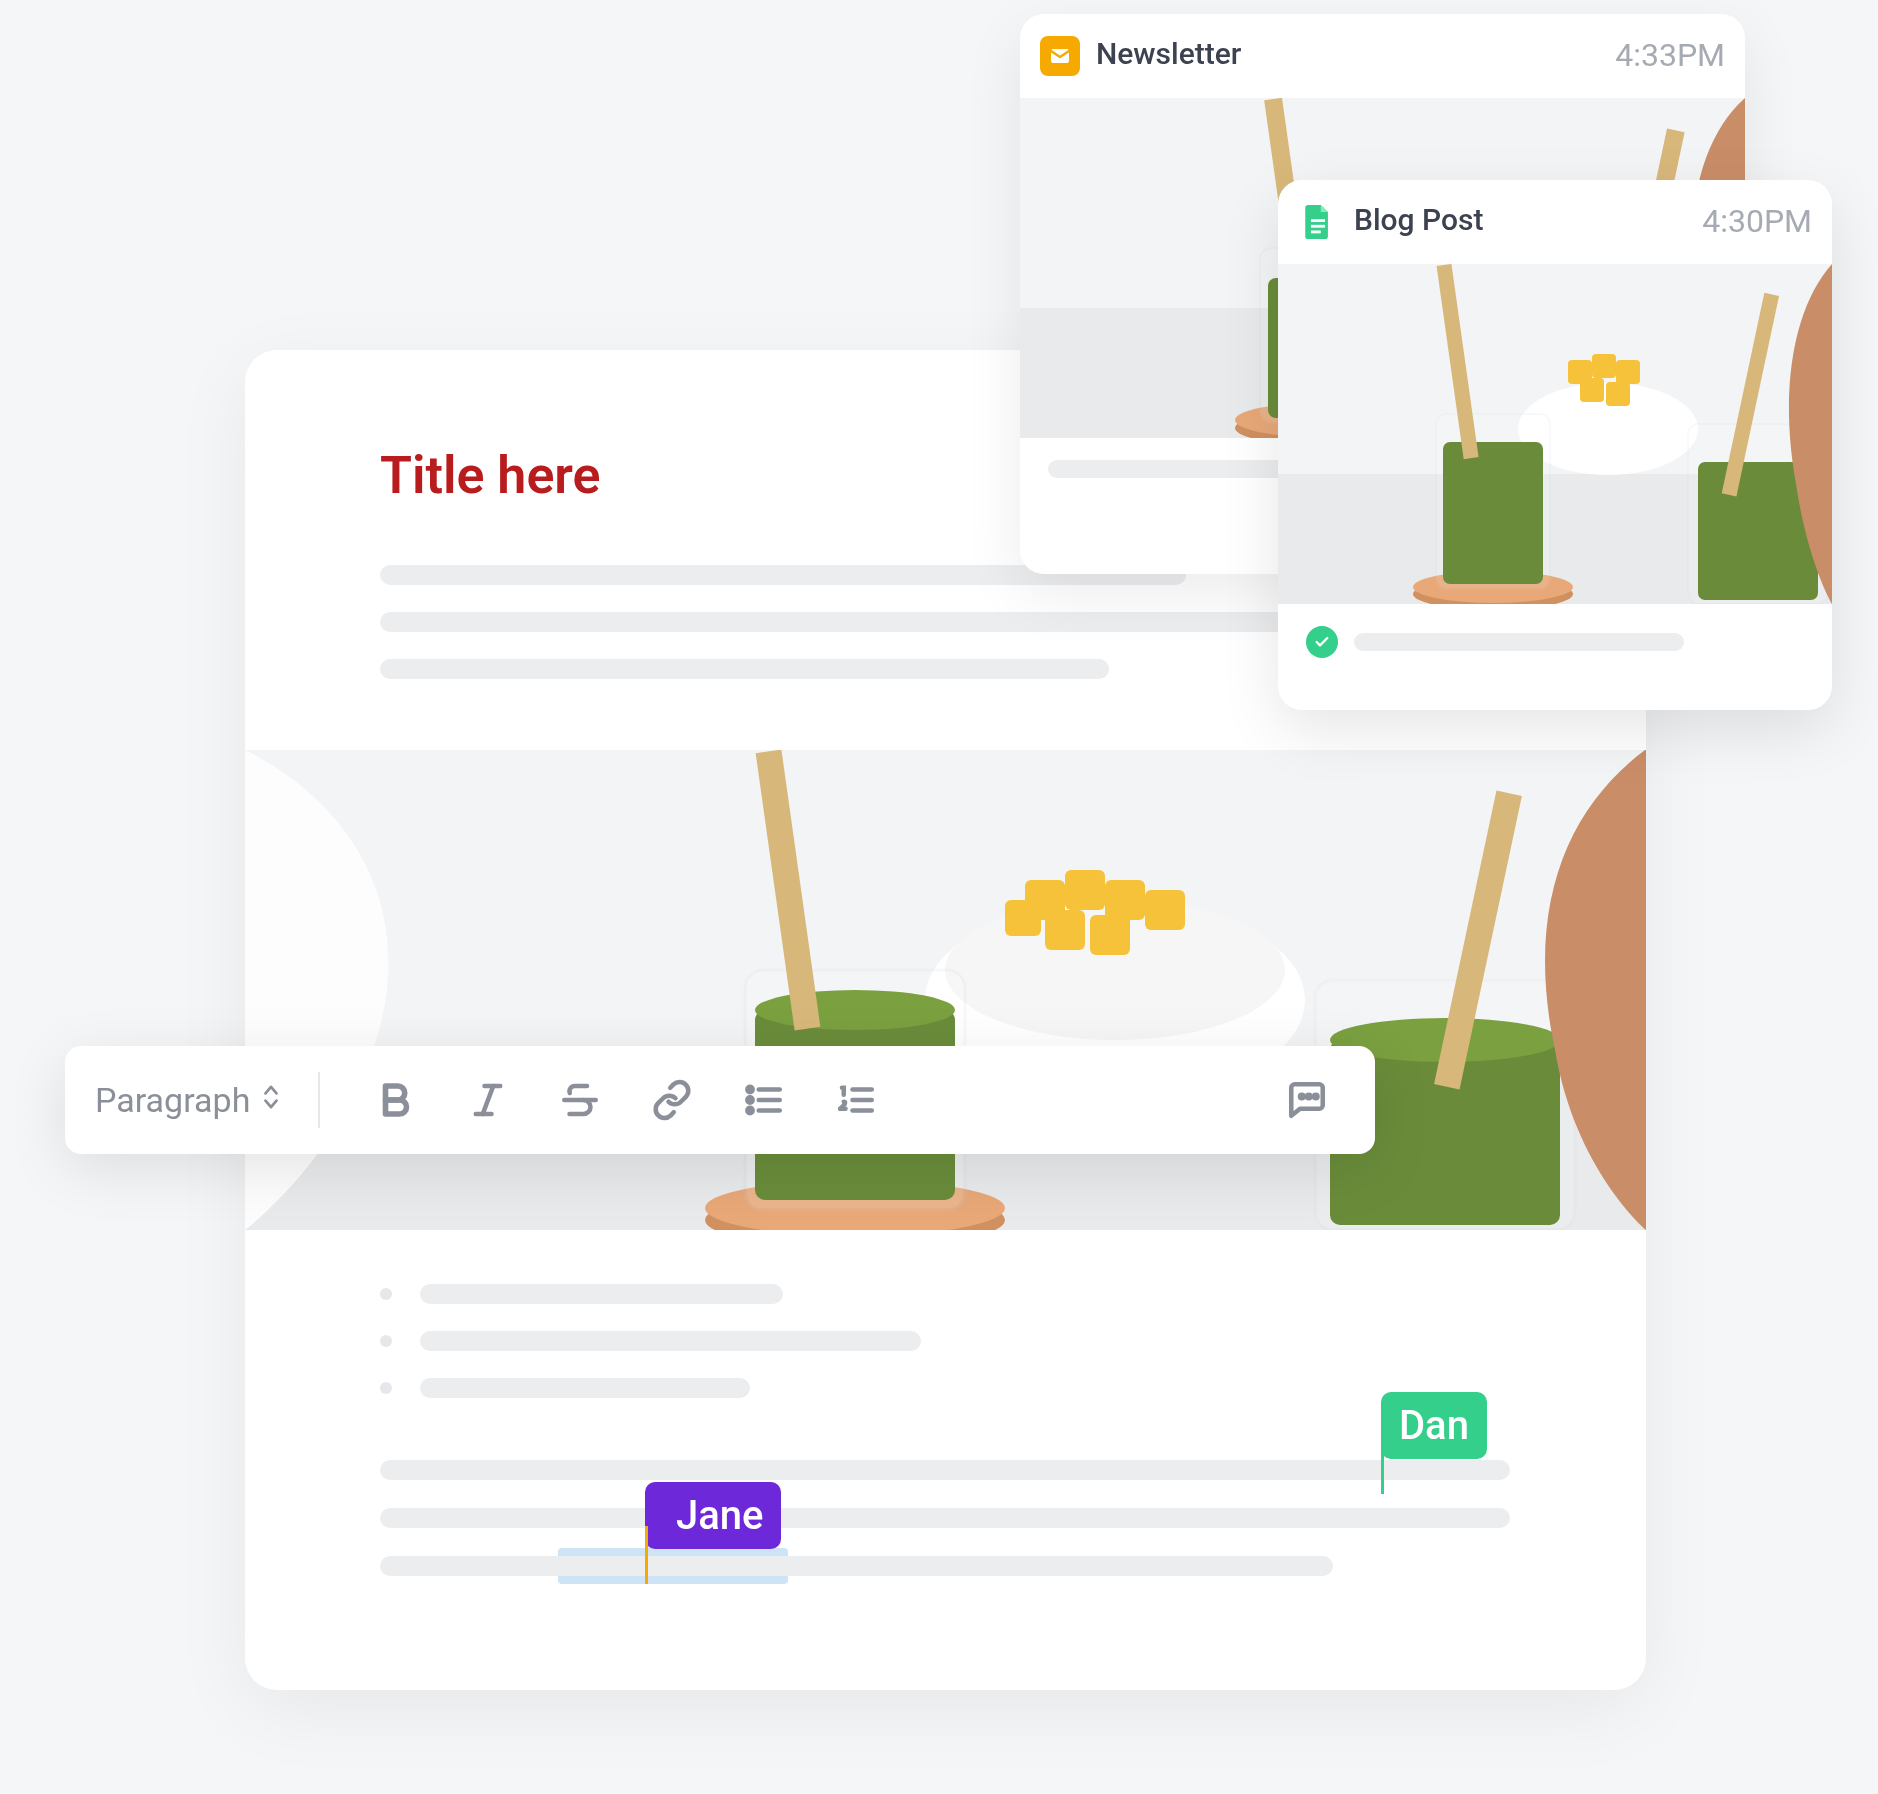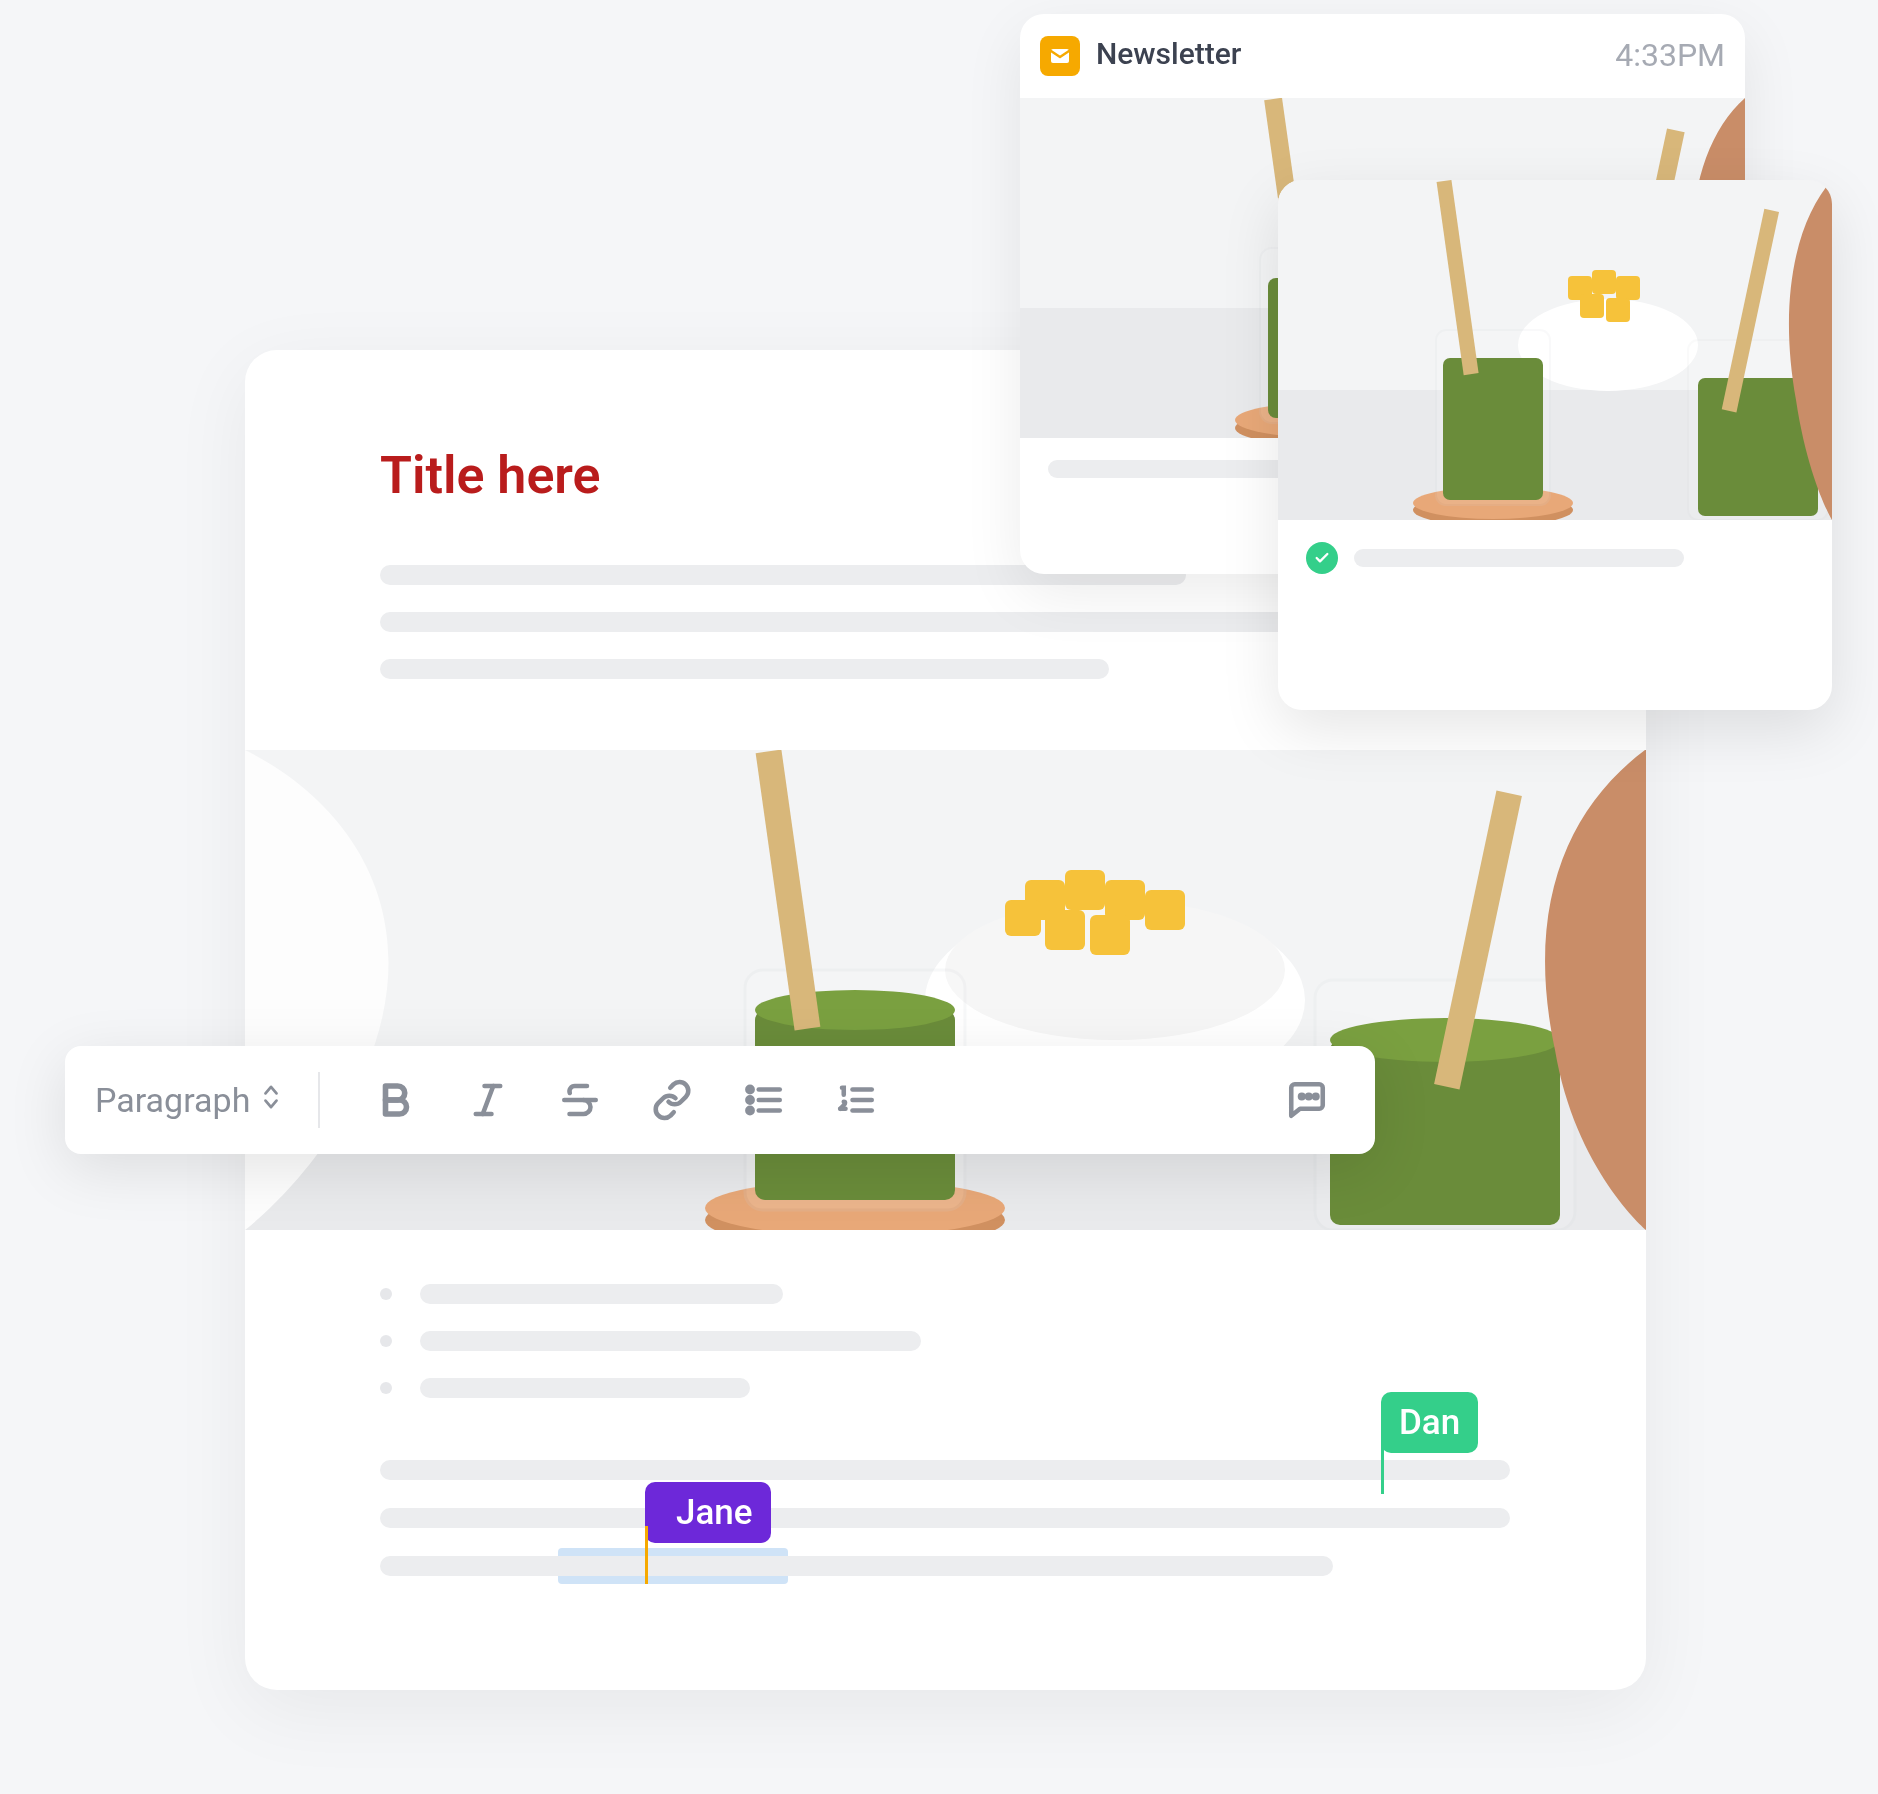--- a/index.html
+++ b/index.html
@@ -32,21 +32,21 @@
 
 .ph7 { left: 135px; top: 1110px; width: 1130px; }
 .ph8 { left: 135px; top: 1158px; width: 1130px; }
 .ph9 { left: 135px; top: 1206px; width: 953px; }
 
 .selection { position: absolute; left: 313px; top: 1198px; width: 230px; height: 36px; background: #cfe3f7; border-radius: 4px; }
 
 
 .cursor-flag { position: absolute; }
 .cursor-flag .stick { width: 3px; height: 58px; position: absolute; top: 44px; left: 0; }
-.cursor-flag .label { padding: 10px 18px; border-radius: 10px; color: #fff; font-size: 35px; font-weight: 500; position: relative; }
+.cursor-flag .label { padding: 10px 18px; border-radius: 10px; color: #fff; font-size: 40px; font-weight: 500; position: relative; }
 .cursor-dan { left: 1136px; top: 1042px; }
 .cursor-dan .label { background: #34cf8a; }
 .cursor-dan .stick { background: #34cf8a; }
 .cursor-jane { left: 400px; top: 1132px; }
 .cursor-jane .label { background: #6d28d9; padding-left: 31px; }
 .cursor-jane .stick { background: #f6a900; }
 
 
 .toolbar { position: absolute; left: 65px; top: 1046px; width: 1310px; height: 108px; background: #fff; border-radius: 16px; box-shadow: 0 15px 60px rgba(0,0,0,0.10); display: flex; align-items: center; padding: 0 22px; }
 .tb-select { display: flex; align-items: center; gap: 10px; color: #8a8f99; font-size: 34px; padding: 0 22px 0 8px; cursor: pointer; }
@@ -243,20 +243,33 @@
         <path d="M 725 0 C 680 40 660 120 680 220 C 695 300 725 340 725 340 L 725 0 Z" fill="#c98d68"></path>
         <rect x="625" y="30" width="18" height="210" fill="#d8b77a" transform="rotate(12 634 135)"></rect>
       </svg>
     </div>
     <div class="card-bottom">
       <div class="line-ph" style="width:360px"></div>
     </div>
   </div>
 
   <div class="top-card-2">
+    <div class="card-head">
+      <div class="card-icon">
+        <svg width="34" height="40" viewBox="0 0 24 28">
+            <path d="M5 2h9l5 5v17a2 2 0 0 1-2 2H5a2 2 0 0 1-2-2V4a2 2 0 0 1 2-2z" fill="#34cf8a"></path>
+            <path d="M14 2v5h5" fill="#8de8bd"></path>
+            <rect x="7" y="12" width="10" height="2" fill="#fff"></rect>
+            <rect x="7" y="16" width="10" height="2" fill="#fff"></rect>
+            <rect x="7" y="20" width="7" height="2" fill="#fff"></rect>
+          </svg>
+      </div>
+      <div class="card-title">Blog Post</div>
+      <div class="card-time">4:30PM</div>
+    </div>
     <div class="card-image">
       <svg class="photo" viewBox="0 0 554 340" preserveAspectRatio="xMidYMid slice">
         <rect width="554" height="340" fill="#f3f4f5"></rect>
         <rect y="210" width="554" height="130" fill="#e9eaec"></rect>
         <ellipse cx="330" cy="165" rx="90" ry="46" fill="#fff"></ellipse>
         <g fill="#f6c23a">
             <rect x="290" y="96" width="24" height="24" rx="4"></rect>
             <rect x="314" y="90" width="24" height="24" rx="4"></rect>
             <rect x="338" y="96" width="24" height="24" rx="4"></rect>
             <rect x="302" y="114" width="24" height="24" rx="4"></rect>

